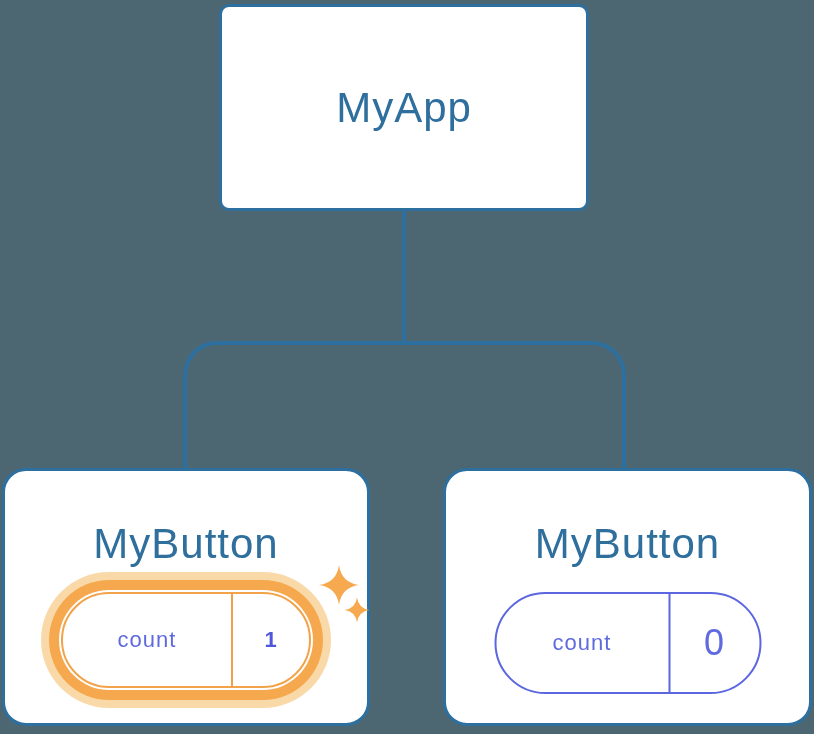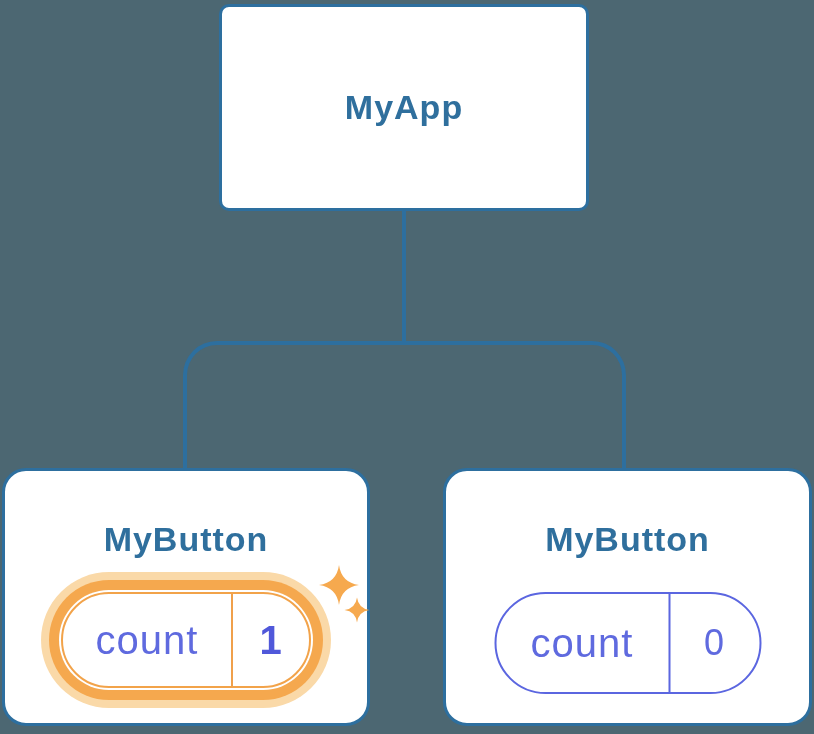--- a/index.html
+++ b/index.html
@@ -19,21 +19,21 @@
     border-radius:24px;
     box-sizing:border-box;
   }
   .card-root{left:219px;top:4px;width:370px;height:207px;border-radius:10px;
     display:flex;align-items:center;justify-content:center;}
   .card-child-left{left:2px;top:468px;width:368px;height:258px;}
   .card-child-right{left:443px;top:468px;width:369px;height:258px;}
 
   .node-title{
     color:#2F6F9D;
-    font-size:34px;font-weight:700;letter-spacing:1px;
+    font-size:42px;font-weight:400;letter-spacing:1px;
     text-align:center;white-space:nowrap;
   }
   .child-title{position:absolute;left:0;right:0;top:49px;}
 
   
   .stem{
     position:absolute;left:402px;top:209px;width:4px;height:134px;
     background:#2D6F9F;
   }
   .bracket{
@@ -59,21 +59,21 @@
     grid-template-columns:172px 2px 1fr;
   }
   .pill-highlight{
     width:250px;height:96px;
     border:2px solid #F2A34A;
     grid-template-columns:168px 2px 1fr;
     box-shadow:0 0 0 2px #FFFFFF,0 0 0 12px #F5A84E,0 0 0 20px #FAD9A8;
   }
   .pill .key,.pill .val{
     text-align:center;color:#5F6ADF;
-    font-size:40px;letter-spacing:1px;white-space:nowrap;
+    font-size:22px;letter-spacing:1px;white-space:nowrap;
   }
   .pill-divider{height:100%;align-self:stretch;}
   .pill-plain .pill-divider{background:#5B66E0;}
   .pill-highlight .pill-divider{background:#F0A04B;}
   .pill-highlight .val{font-weight:700;color:#5058DA;}
   .pill-plain .val{font-size:36px;}
 
   .sparkles{position:absolute;left:298px;top:82px;width:72px;height:76px;overflow:visible;}
 </style>
 </head>

